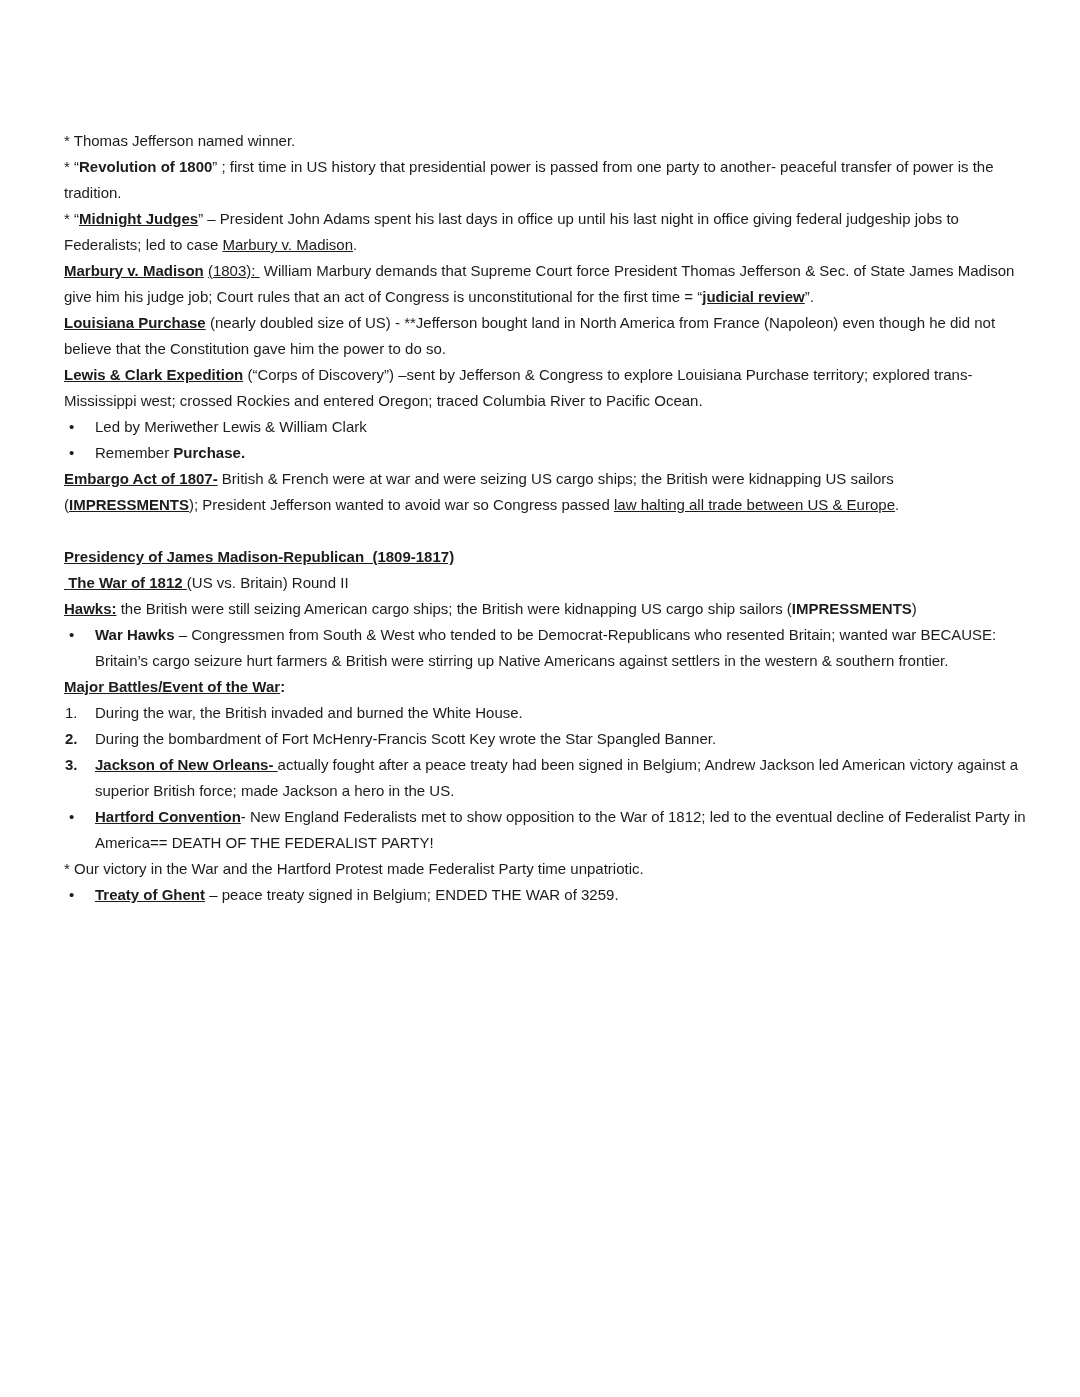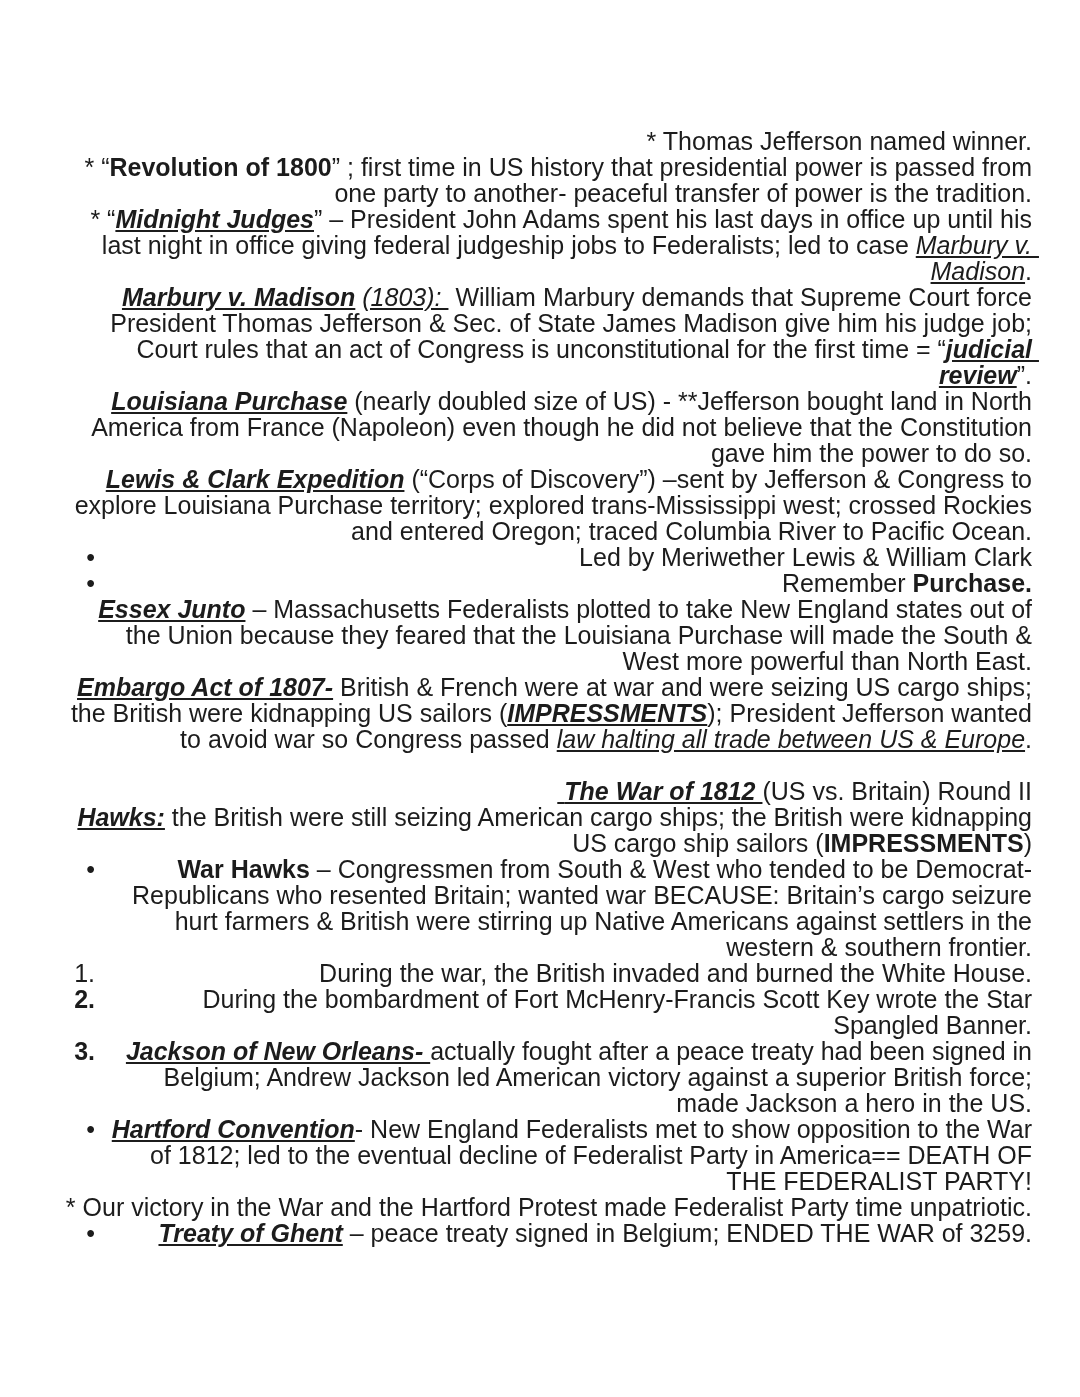--- a/index.html
+++ b/index.html
@@ -13,23 +13,22 @@
     position: relative;
     font-family: "Liberation Sans", sans-serif;
     color: #1c1c1c;
     overflow: hidden;
   }
   .doc-body {
     position: absolute;
     left: 64px;
     top: 128px;
     width: 968px;
-    font-size: 25px;
+    font-size: 15px;
     line-height: 26px;
-    text-align: right;
   }
   .block {
     white-space: pre-wrap;
   }
   .block.bullet, .block.numbered {
     display: flex;
     align-items: flex-start;
   }
   .marker {
     flex: 0 0 31px;
@@ -37,40 +36,41 @@
     box-sizing: border-box;
   }
   .block.numbered .marker {
     padding-left: 1px;
   }
   .content {
     flex: 1 1 auto;
     white-space: pre-wrap;
   }
   .b { font-weight: bold; }
-  .u { text-decoration: underline; font-style: italic; }
+  .u { text-decoration: underline; }
   .spacer { height: 26px; }
 </style>
 </head>
 <body>
 
 <div class="doc-body">
     <div class="block p"><span class="content"><span>* Thomas Jefferson named winner.</span></span></div>
     <div class="block p"><span class="content"><span>* “</span><span class="b">Revolution of 1800</span><span>” ; first time in US history that presidential power is passed from one party to another- peaceful transfer of power is the tradition.</span></span></div>
     <div class="block p"><span class="content"><span>* “</span><span class="b u">Midnight Judges</span><span>” – President John Adams spent his last days in office up until his last night in office giving federal judgeship jobs to Federalists; led to case </span><span class="u">Marbury v. Madison</span><span>.</span></span></div>
     <div class="block p"><span class="content"><span class="b u">Marbury v. Madison</span><span> </span><span class="u">(1803): </span><span> William Marbury demands that Supreme Court force President Thomas Jefferson &amp; Sec. of State James Madison give him his judge job; Court rules that an act of Congress is unconstitutional for the first time = “</span><span class="b u">judicial review</span><span>”.</span></span></div>
     <div class="block p"><span class="content"><span class="b u">Louisiana Purchase</span><span> (nearly doubled size of US) - **Jefferson bought land in North America from France (Napoleon) even though he did not believe that the Constitution gave him the power to do so.</span></span></div>
     <div class="block p"><span class="content"><span class="b u">Lewis &amp; Clark Expedition</span><span> (“Corps of Discovery”) –sent by Jefferson &amp; Congress to explore Louisiana Purchase territory; explored trans-Mississippi west; crossed Rockies and entered Oregon; traced Columbia River to Pacific Ocean.</span></span></div>
     <div class="block bullet"><span class="marker">•</span><span class="content"><span>Led by Meriwether Lewis &amp; William Clark</span></span></div>
     <div class="block bullet"><span class="marker">•</span><span class="content"><span>Remember </span><span class="b">Purchase.</span></span></div>
-    <div class="block p"><span class="content"><span class="b u">Essex Junto</span><span> – Massachusetts Federalists plotted to take New England states out of the Union because they feared that the Louisiana Purchase will made the South &amp; West more powerful than North East.</span></span></div>
     <div class="block p"><span class="content"><span class="b u">Embargo Act of 1807-</span><span> British &amp; French were at war and were seizing US cargo ships; the British were kidnapping US sailors (</span><span class="b u">IMPRESSMENTS</span><span>); President Jefferson wanted to avoid war so Congress passed </span><span class="u">law halting all trade between US &amp; Europe</span><span>.</span></span></div>
     <div class="spacer"></div>
+    <div class="block p"><span class="content"><span class="b u">Presidency of James Madison-Republican  (1809-1817)</span></span></div>
     <div class="block p"><span class="content"><span class="b u"> The War of 1812 </span><span>(US vs. Britain) Round II</span></span></div>
     <div class="block p"><span class="content"><span class="b u">Hawks:</span><span> the British were still seizing American cargo ships; the British were kidnapping US cargo ship sailors (</span><span class="b">IMPRESSMENTS</span><span>)</span></span></div>
     <div class="block bullet"><span class="marker">•</span><span class="content"><span class="b">War Hawks</span><span> – Congressmen from South &amp; West who tended to be Democrat-Republicans who resented Britain; wanted war BECAUSE: Britain’s cargo seizure hurt farmers &amp; British were stirring up Native Americans against settlers in the western &amp; southern frontier.</span></span></div>
+    <div class="block p"><span class="content"><span class="b u">Major Battles/Event of the War</span><span class="b">:</span></span></div>
     <div class="block numbered"><span class="marker">1.</span><span class="content"><span>During the war, the British invaded and burned the White House.</span></span></div>
     <div class="block numbered"><span class="marker b">2.</span><span class="content"><span>During the bombardment of Fort McHenry-Francis Scott Key wrote the Star Spangled Banner.</span></span></div>
     <div class="block numbered"><span class="marker b">3.</span><span class="content"><span class="b u">Jackson of New Orleans- </span><span>actually fought after a peace treaty had been signed in Belgium; Andrew Jackson led American victory against a superior British force; made Jackson a hero in the US.</span></span></div>
     <div class="block bullet"><span class="marker">•</span><span class="content"><span class="b u">Hartford Convention</span><span>- New England Federalists met to show opposition to the War of 1812; led to the eventual decline of Federalist Party in America== DEATH OF THE FEDERALIST PARTY!</span></span></div>
     <div class="block p"><span class="content"><span>* Our victory in the War and the Hartford Protest made Federalist Party time unpatriotic.</span></span></div>
     <div class="block bullet"><span class="marker">•</span><span class="content"><span class="b u">Treaty of Ghent</span><span> – peace treaty signed in Belgium; ENDED THE WAR of 3259.</span></span></div>
   </div>
 
 </body></html>

